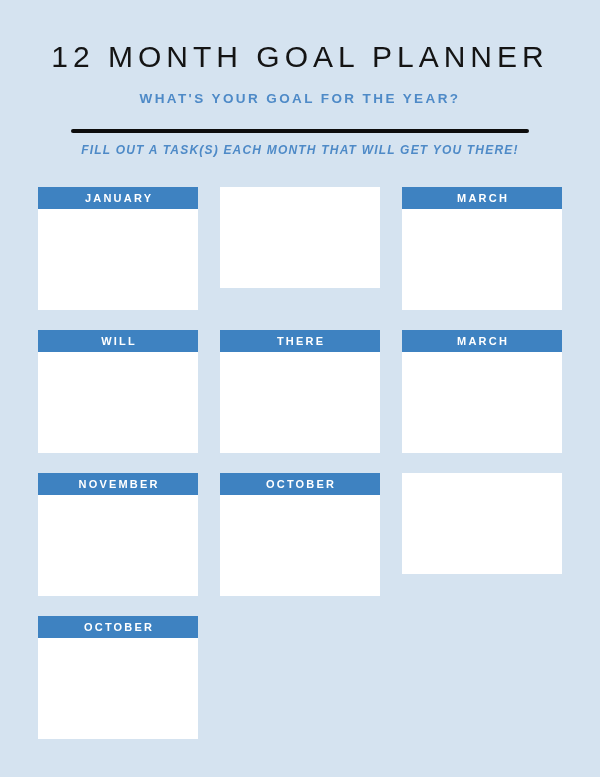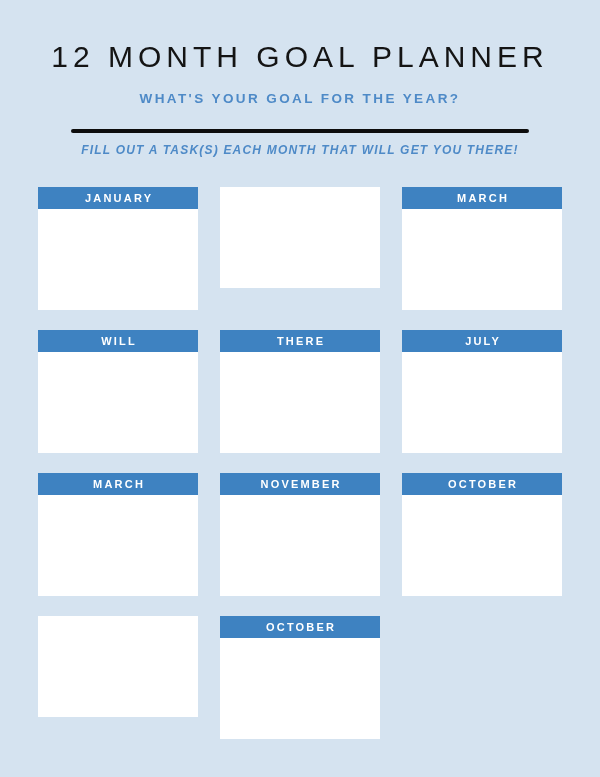--- a/index.html
+++ b/index.html
@@ -120,24 +120,20 @@
       <div class="card-header">WILL</div>
       <div class="card-body"></div>
     </div>
 
 
     <div class="month-card">
       <div class="card-header">THERE</div>
       <div class="card-body"></div>
     </div>
 
-    <div class="month-card">
-      <div class="card-header">JULY</div>
-      <div class="card-body"></div>
-    </div>
 
     <div class="month-card">
       <div class="card-header">MARCH</div>
       <div class="card-body"></div>
     </div>
 
     <div class="month-card">
       <div class="card-header">NOVEMBER</div>
       <div class="card-body"></div>
     </div>

